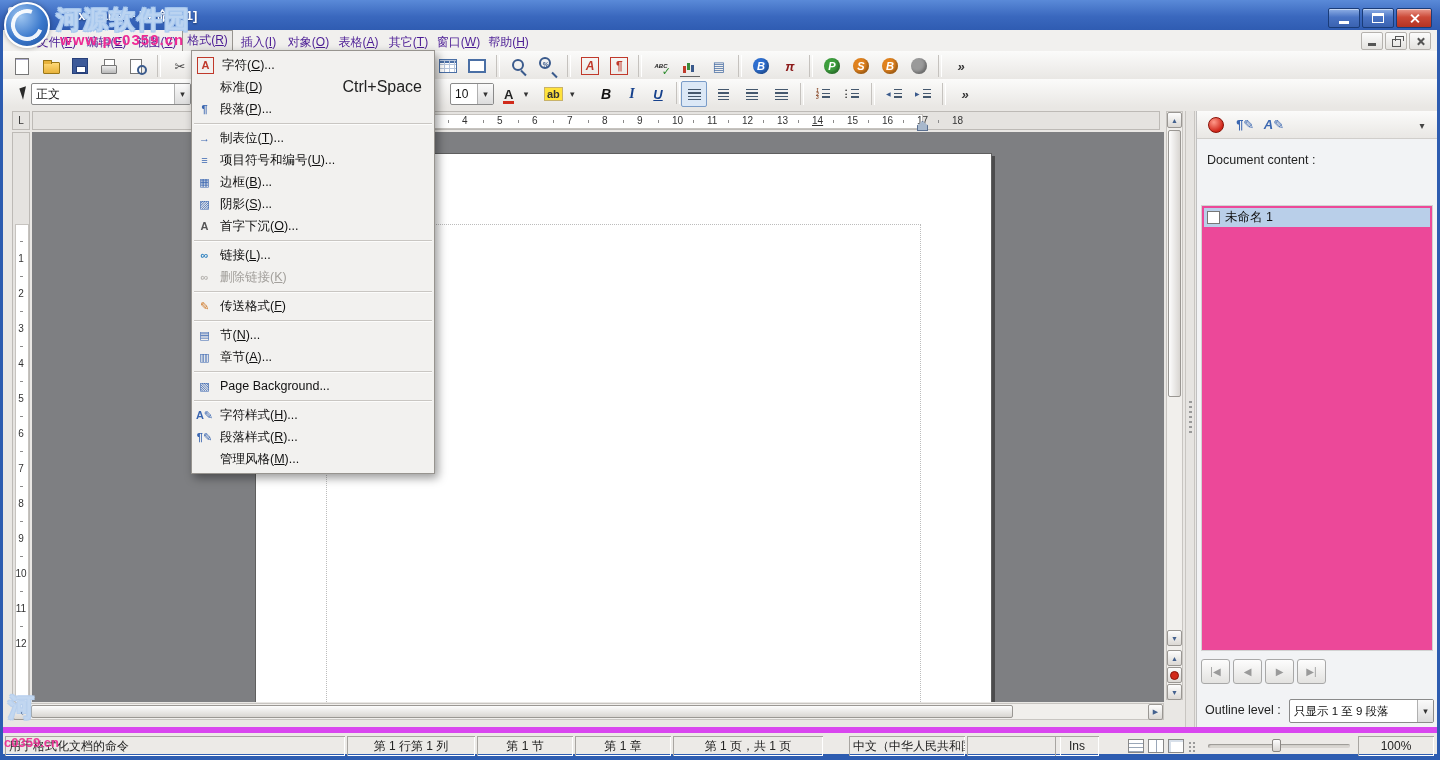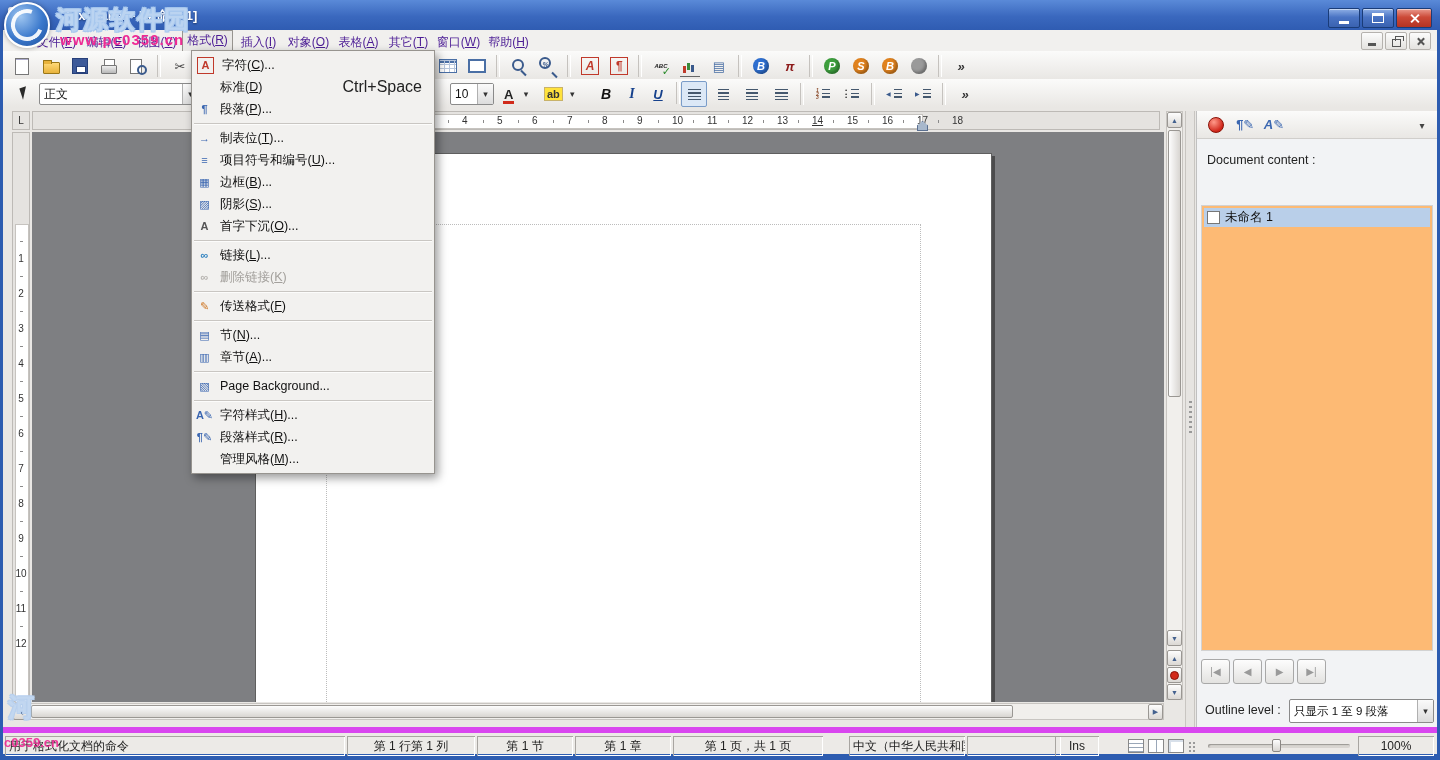--- a/index.html
+++ b/index.html
@@ -147,21 +147,21 @@
     background:repeating-linear-gradient(180deg,#999 0 2px,transparent 2px 5px);}
 
   
   .sidebar{position:absolute;left:1196px;top:111px;width:241px;height:616px;background:#f2f3f5;border-left:1px solid #c0c0c0;box-sizing:border-box;}
   .sb-toolbar{position:absolute;left:0;top:0;width:100%;height:28px;background:linear-gradient(#fbfbfa,#e9e7e4);
     border-bottom:1px solid #d0cecb;display:flex;align-items:center;padding-left:6px;gap:4px;box-sizing:border-box;}
   .sb-chev{position:absolute;right:8px;top:8px;width:14px;height:12px;display:flex;align-items:center;justify-content:center;}
   .sb-chev::before{content:"\25BE";font-size:10px;color:#444;}
   .sb-label{position:absolute;left:10px;top:42px;font-size:12.5px;color:#222;}
   .sb-select{position:absolute;left:6px;top:62px;width:228px;height:22px;}
-  .sb-list{position:absolute;left:4px;top:94px;width:232px;height:446px;background:#fdba74;border:1px solid #d2d2d2;box-sizing:border-box;}
+  .sb-list{position:absolute;left:4px;top:94px;width:232px;height:446px;background:#ec4899;border:1px solid #d2d2d2;box-sizing:border-box;}
   .sbrow{display:flex;align-items:center;height:19px;background:#b9cfe9;margin:2px;padding-left:3px;gap:5px;font-size:12.5px;color:#111;}
   .sbcheck{width:11px;height:11px;background:#fff;border:1px solid #777;flex:none;}
   .sb-nav{position:absolute;left:4px;top:548px;display:flex;gap:3px;}
   .sbnav{width:29px;height:25px;border:1px solid #a8a8a8;border-radius:3px;background:linear-gradient(#fdfdfd,#e3e2e0);
     color:#9a9a9a;font-size:10px;display:flex;align-items:center;justify-content:center;box-sizing:border-box;}
   .sb-outline-label{position:absolute;left:8px;top:592px;font-size:12.5px;color:#222;}
   .sb-outline{position:absolute;left:92px;top:588px;width:143px;height:22px;}
 
   
   .statusbar{position:absolute;left:3px;top:727px;width:1434px;height:27px;background:#eceae7;border-top:6px solid #d946ef;box-sizing:border-box;}
@@ -330,21 +330,21 @@
         <span class="tbtn">
           <i class="ticon " style="color: rgb(51, 51, 51);">»</i>
         </span>
       </span>
   </div>
 
   <div class="tb tb2">
     <span class="tbtn" style="position:absolute;left:8px;top:2px">
       <i class="ticon i-pointer"></i>
     </span>
-    <div class="combo" style="left:36px;width:158px">
+    <div class="combo" style="left:28px;width:158px">
       <span class="ctext">正文</span>
       <span class="cbtn"></span>
     </div>
     <div class="combo" style="left:447px;width:42px">
       <span class="ctext">10</span>
       <span class="cbtn"></span>
     </div>
     <div class="splitbtn" style="left:497px">
       <span class="fc">A</span>
       <span class="dropw"></span>

